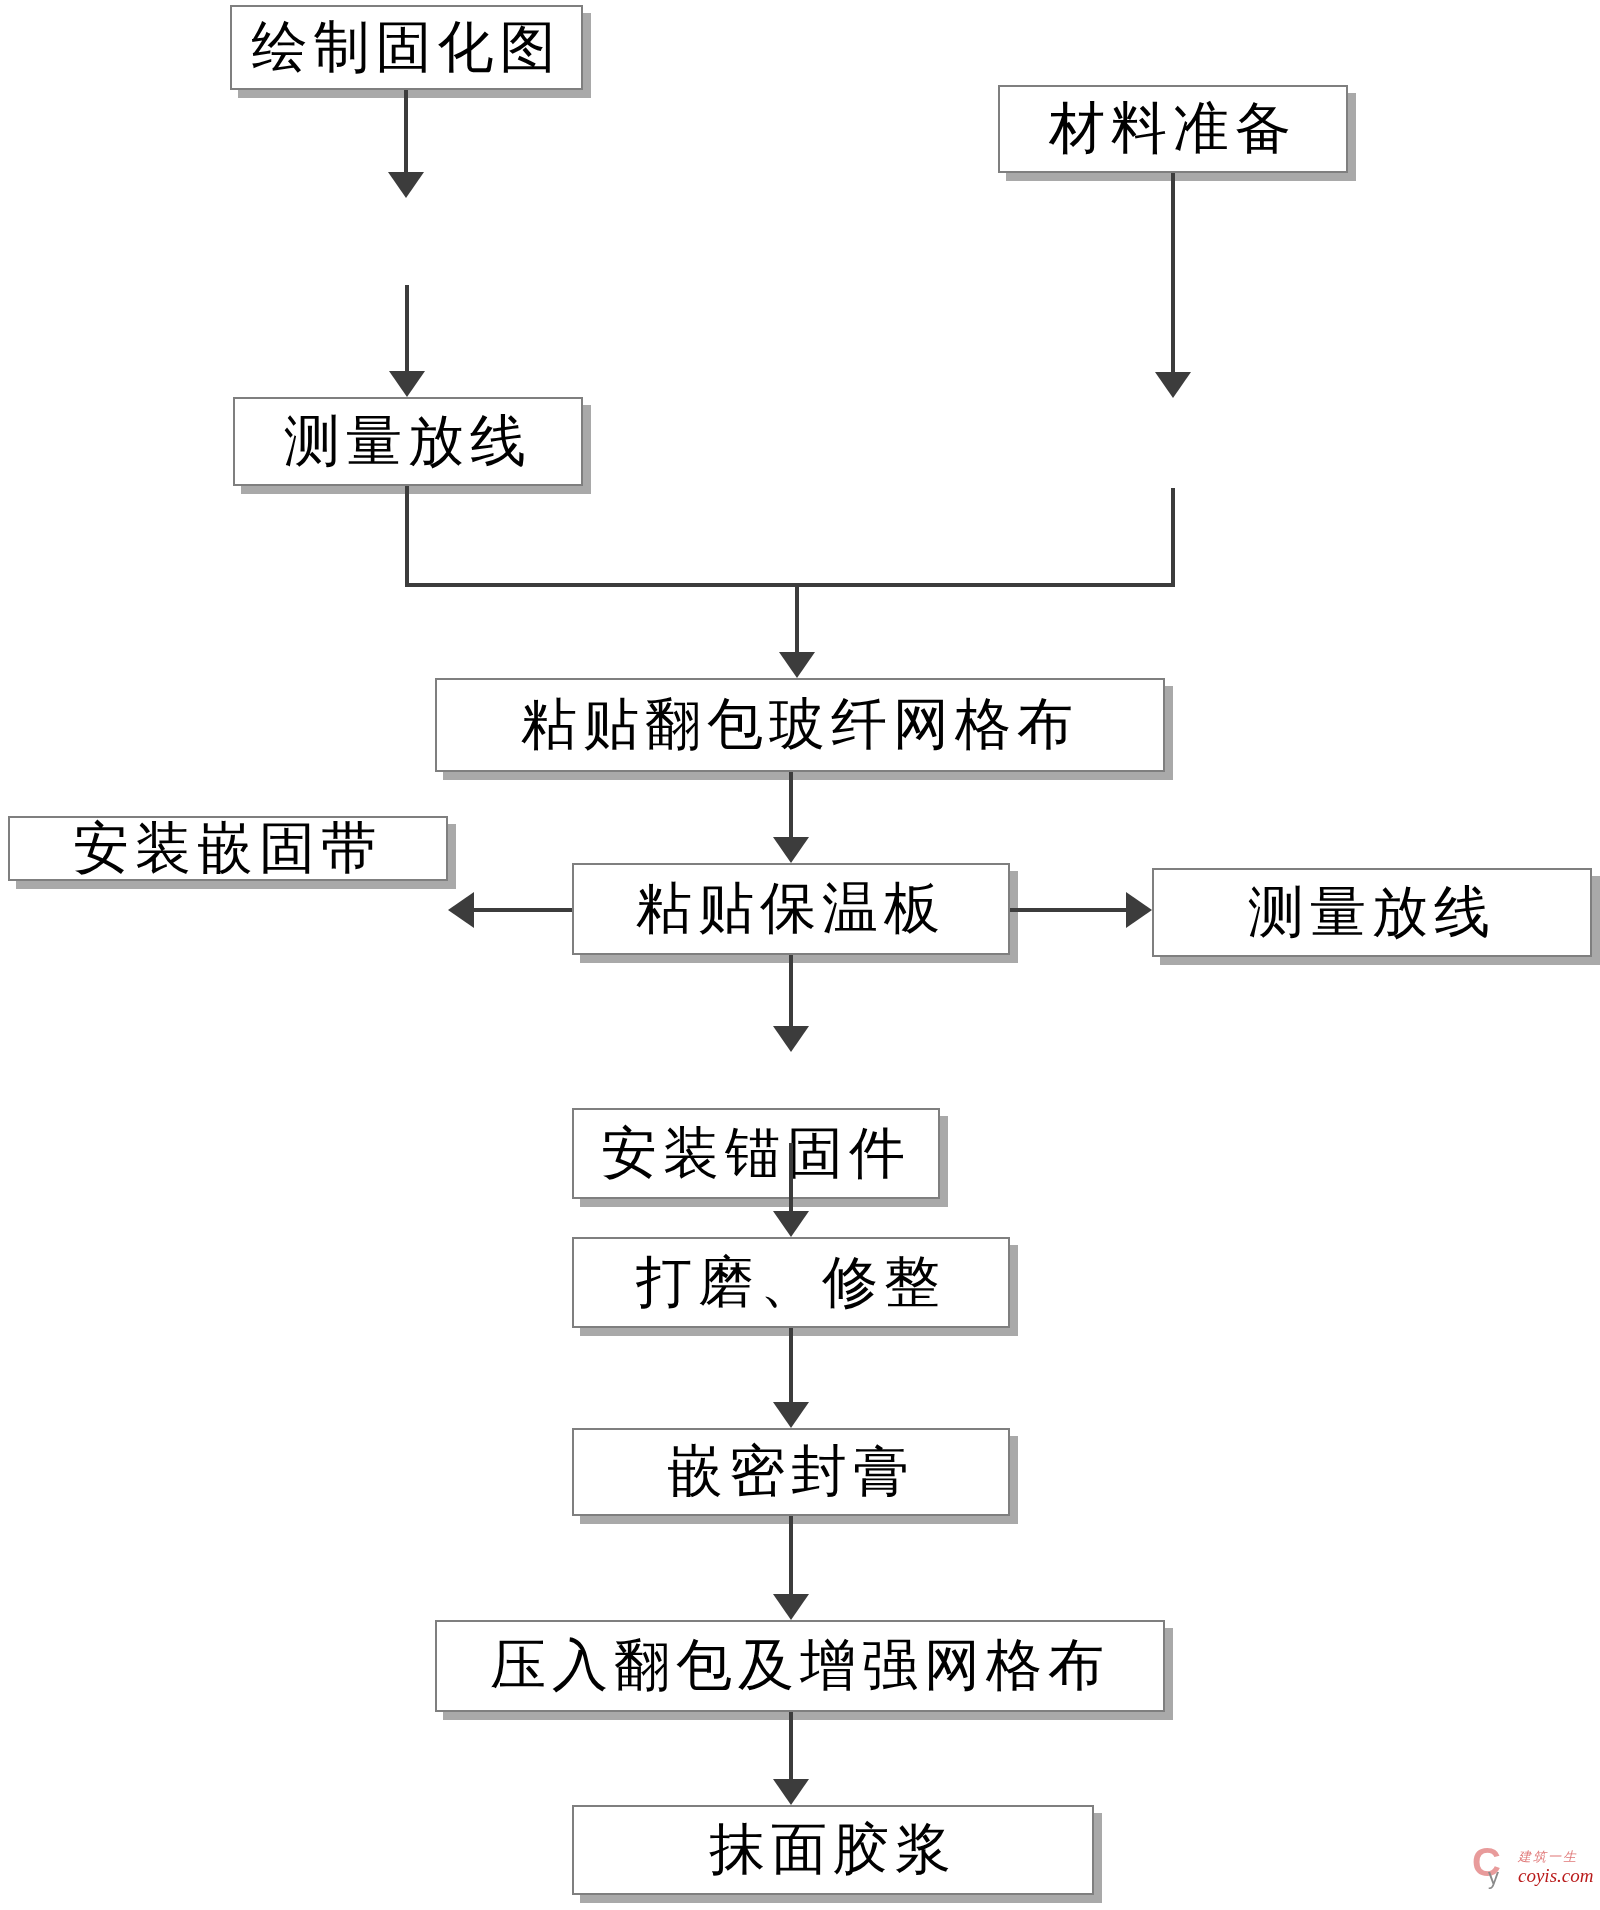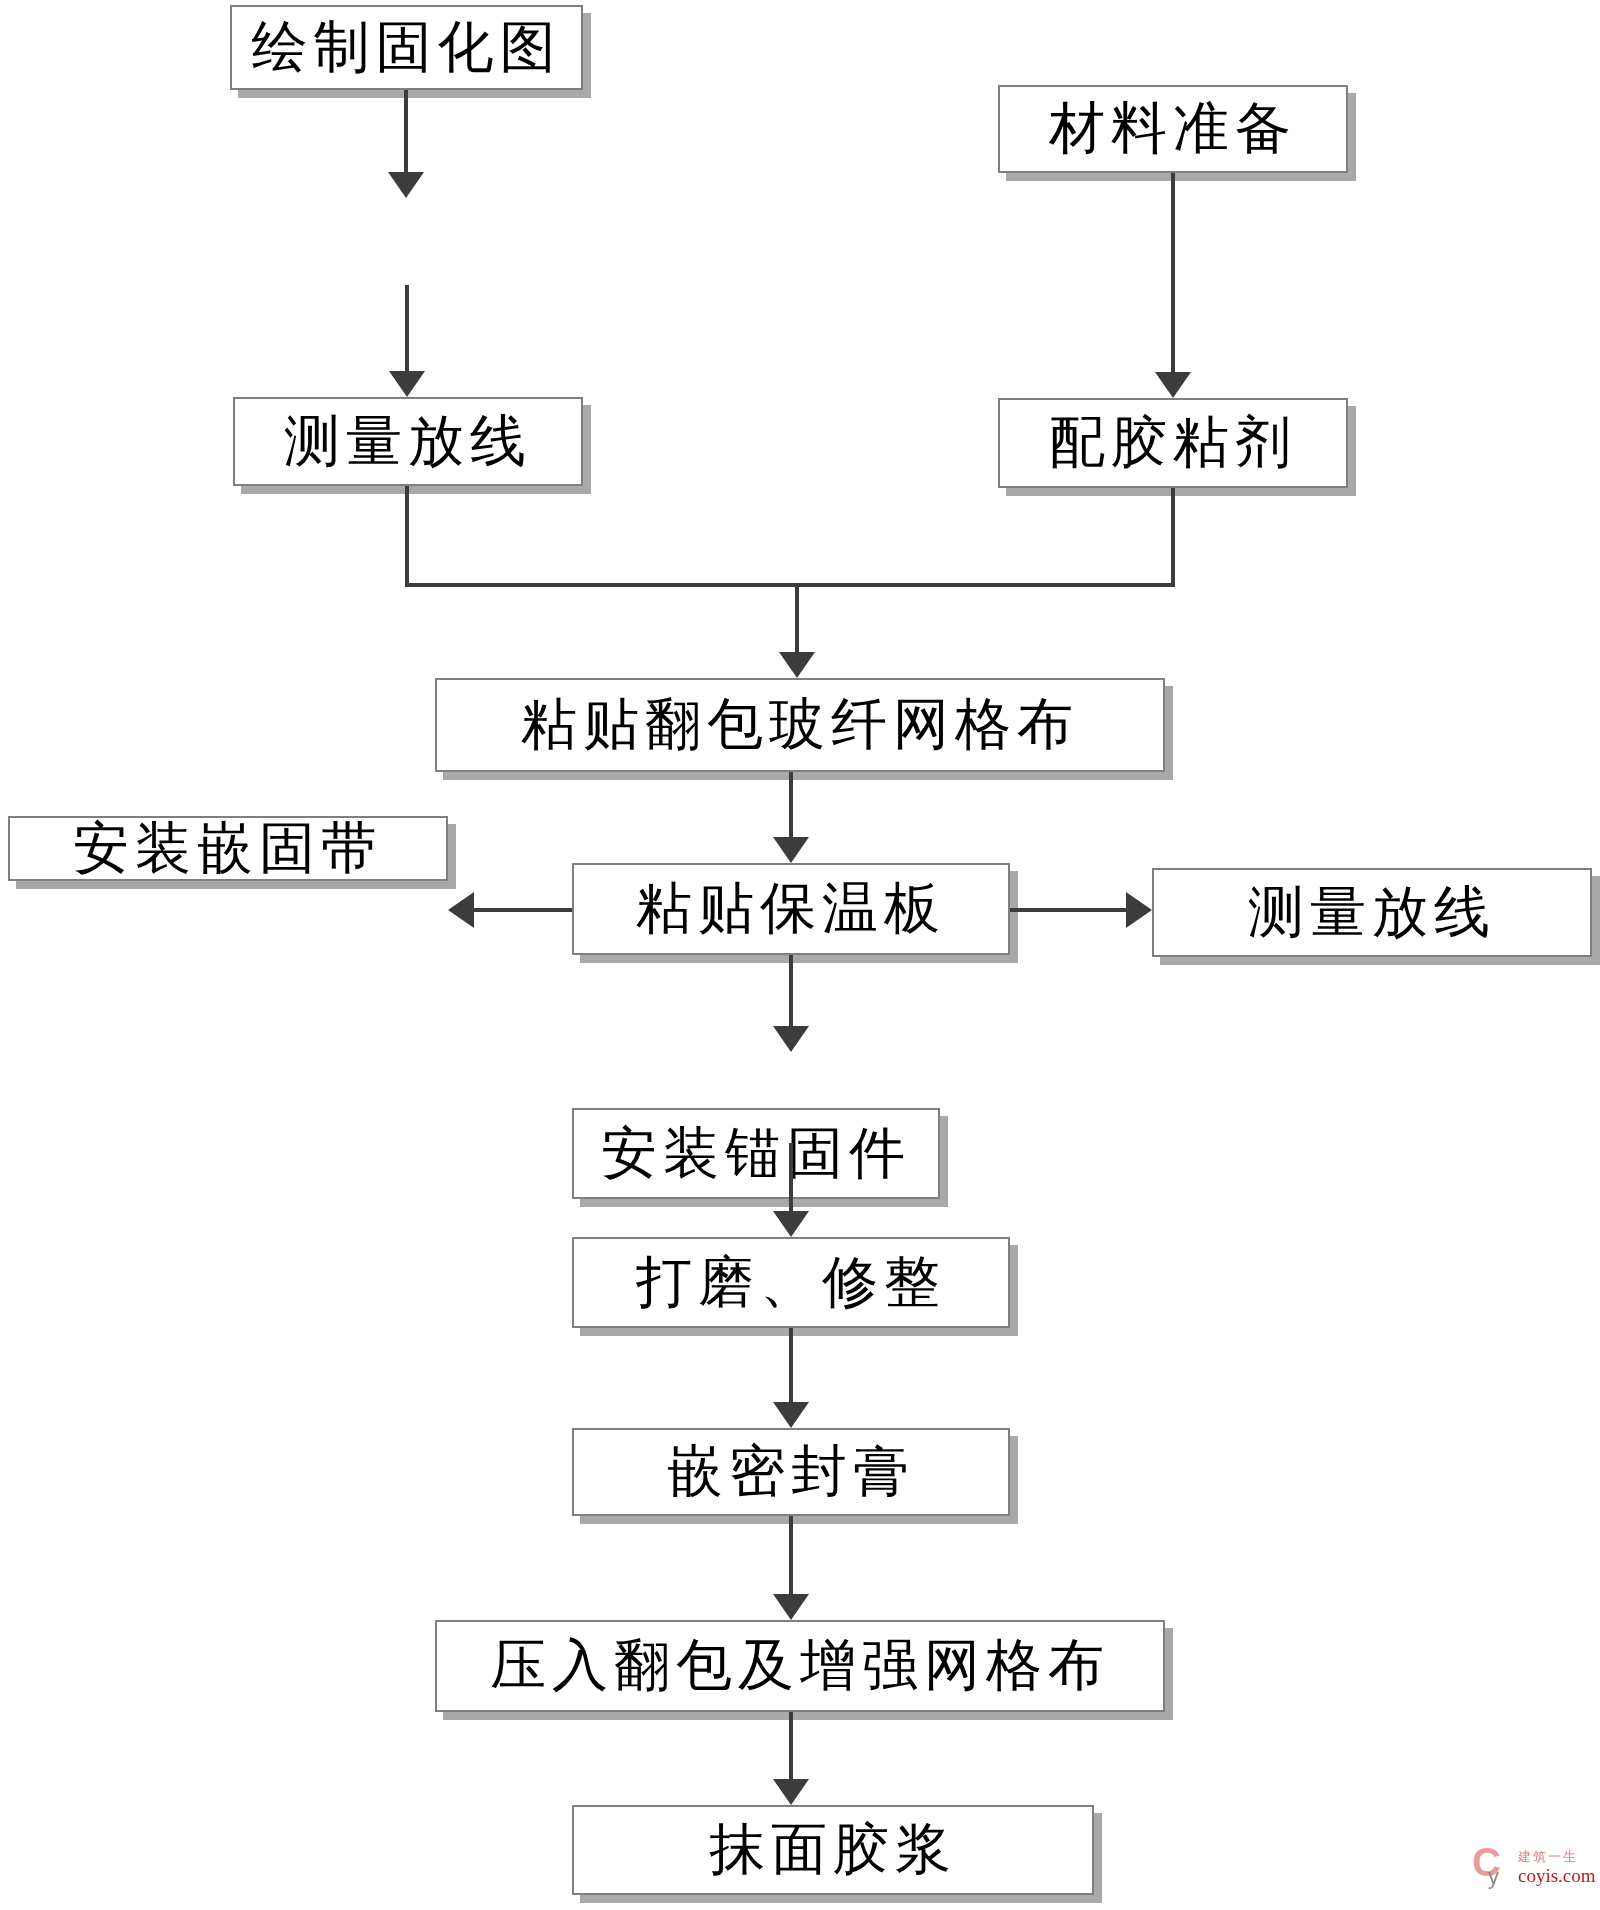--- a/index.html
+++ b/index.html
@@ -72,21 +72,21 @@
   .wm-logo .c{
     position:absolute;left:0;top:0;
     font-size:40px;line-height:40px;
     color:#e89b9b;font-weight:bold;
   }
   .wm-logo .y{
     position:absolute;left:16px;top:24px;
     font-size:22px;line-height:22px;
     color:#8a8a8a;
   }
-  .wm-text{display:flex;flex-direction:column;justify-content:flex-end;}
+  .wm-text{display:flex;flex-direction:column;justify-content:flex-end;font-style:italic;}
   .wm-brand{
     font-size:13px;line-height:16px;
     color:#e07a7a;letter-spacing:2px;
   }
   .wm-site{
     font-size:19px;line-height:22px;
     color:#b91c1c;
     font-family:"Liberation Serif","DejaVu Serif",serif;
   }
 </style>
@@ -95,21 +95,20 @@
 
 <div id="canvas">
 
   <div class="node" style="left:230px;top:5px;width:353px;height:85px">绘制固化图</div>
 
 
   <div class="node" style="left:233px;top:397px;width:350px;height:89px">测量放线</div>
 
   <div class="node" style="left:998px;top:85px;width:350px;height:88px">材料准备</div>
 
-  <div class="node" style="left:998px;top:398px;width:350px;height:90px">配胶粘剂</div>
 
   <div class="node" style="left:435px;top:678px;width:730px;height:94px">粘贴翻包玻纤网格布</div>
 
   <div class="node" style="left:8px;top:816px;width:440px;height:65px">安装嵌固带</div>
 
   <div class="node" style="left:572px;top:863px;width:438px;height:92px">粘贴保温板</div>
 
   <div class="node" style="left:1152px;top:868px;width:440px;height:89px">测量放线</div>
 
   <div class="node" style="left:572px;top:1108px;width:368px;height:91px">安装锚固件</div>

